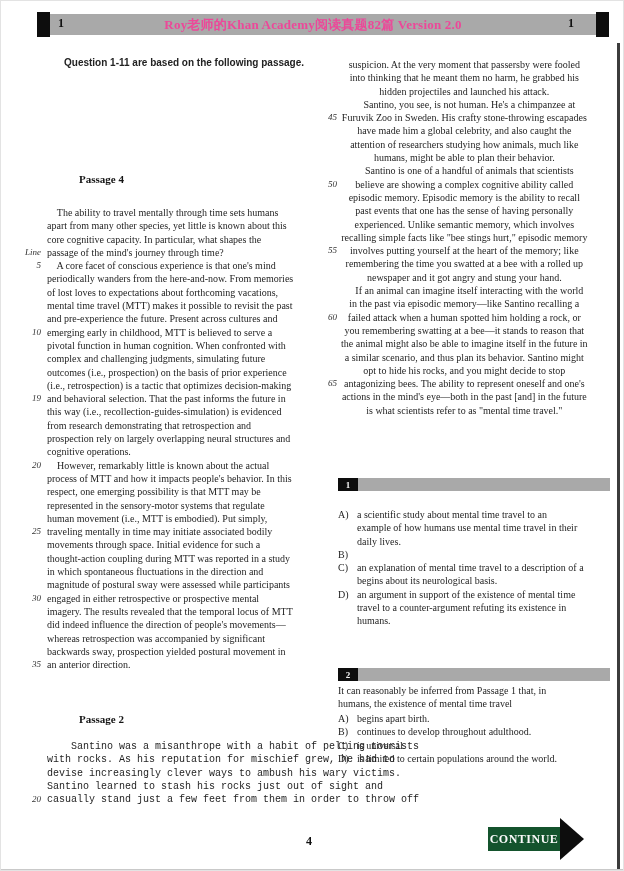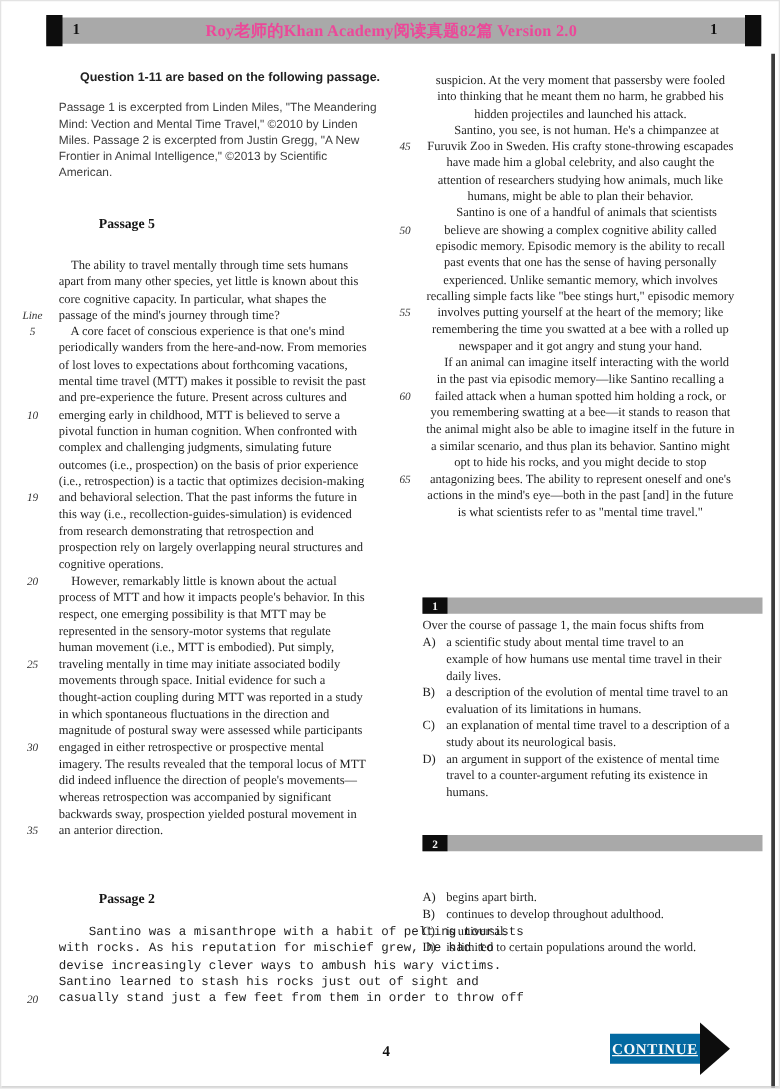--- a/index.html
+++ b/index.html
@@ -21,62 +21,57 @@
   .edge-right{position:absolute;left:616px;top:42px;width:3px;height:829px;background:#3c3c3c;}
   .edge-bottom{position:absolute;left:0;top:868px;width:624px;height:3px;background:#c9c9c9;}
 
   
   .abs{position:absolute;}
   .pre{white-space:pre;}
   .instructions{left:63px;top:56px;font:bold 10px "Liberation Sans",sans-serif;color:#222;}
   .intro{left:46px;top:79px;font:9.5px "Liberation Sans",sans-serif;line-height:13px;color:#3d3d3d;}
   .passage-heading{font:bold 11px "Liberation Serif",serif;color:#141414;}
   .body-text{font:10px "Liberation Serif",serif;line-height:13.3px;color:#1e1e1e;}
-  .gutter{font:italic 9px "Liberation Serif",serif;line-height:13.3px;color:#333;text-align:center;}
+  .gutter{font:italic 9px "Liberation Serif",serif;line-height:13.3px;color:#333;text-align:right;}
 
   
   .q-bar{position:absolute;width:272px;height:13px;background:#a9a9a9;display:flex;align-items:stretch;}
   .q-num{width:20px;background:#0d0d0d;color:#f5f5f5;font:bold 9px "Liberation Serif",serif;
          display:flex;align-items:center;justify-content:center;}
   .q-stem{font:10px "Liberation Serif",serif;line-height:13.3px;color:#1e1e1e;}
   .options{width:276px;}
   .option-row{display:flex;font:10px "Liberation Serif",serif;line-height:13.3px;color:#1e1e1e;}
   .opt-letter{width:19px;flex:0 0 19px;}
   .opt-text{white-space:pre;}
 
   
   .footer-page{left:0;top:833px;width:616px;text-align:center;font:bold 12px "Liberation Serif",serif;color:#111;}
   .continue{left:487px;top:817px;display:flex;align-items:center;cursor:pointer;}
-  .continue-rect{width:72px;height:24px;background:#0369a1;color:#fafafa;display:flex;align-items:center;
-                 justify-content:center;font:bold 12px "Liberation Serif",serif;letter-spacing:.5px;text-decoration:underline;}
+  .continue-rect{width:72px;height:24px;background:#14532d;color:#fafafa;display:flex;align-items:center;
+                 justify-content:center;font:bold 12px "Liberation Serif",serif;letter-spacing:.5px;}
   .continue-tip{width:0;height:0;border-left:24px solid #0d0d0d;border-top:21px solid transparent;
                 border-bottom:21px solid transparent;}
 </style>
 </head>
 <body>
 
 <div class="page">
 
   <div class="header-bar"></div>
   <div class="header-block hb-left"></div>
   <div class="header-block hb-right"></div>
   <div class="header-page hp-left">1</div>
   <div class="header-title">Roy老师的Khan Academy阅读真题82篇 Version 2.0</div>
   <div class="header-page hp-right">1</div>
   <div class="edge-right"></div>
   <div class="edge-bottom"></div>
 
   <div class="abs instructions">Question 1-11 are based on the following passage.</div>
-  <div class="abs intro pre">Passage 1 is excerpted from Linden Miles, "The Meandering
-Mind: Vection and Mental Time Travel," ©2010 by Linden
-Miles. Passage 2 is excerpted from Justin Gregg, "A New
-Frontier in Animal Intelligence," ©2013 by Scientific
-American.</div>
-
-  <div class="abs passage-heading" style="left:78px;top:172px;">Passage 5</div>
+
+  <div class="abs passage-heading" style="left:78px;top:172px;">Passage 4</div>
   <div class="abs gutter pre" style="left:10px;top:205px;width:30px;">
 
 
 Line
 5
 
 
 
 
 10
@@ -204,53 +199,52 @@
 the animal might also be able to imagine itself in the future in
 a similar scenario, and thus plan its behavior. Santino might
 opt to hide his rocks, and you might decide to stop
 antagonizing bees. The ability to represent oneself and one's
 actions in the mind's eye—both in the past [and] in the future
 is what scientists refer to as "mental time travel."</div>
 
   <div class="q-bar" style="left:337px;top:477px;">
     <div class="q-num">1</div>
   </div>
-  <div class="abs q-stem pre" style="left:337px;top:493px;">Over the course of passage 1, the main focus shifts from</div>
   <div class="abs options" style="left:337px;top:507px;">
 
       <div class="option-row">
         <span class="opt-letter">A)</span>
         <span class="opt-text">a scientific study about mental time travel to an
 example of how humans use mental time travel in their
 daily lives.</span>
       </div>
 
       <div class="option-row">
         <span class="opt-letter">B)</span>
-        <span class="opt-text">a description of the evolution of mental time travel to an
-evaluation of its limitations in humans.</span>
       </div>
 
       <div class="option-row">
         <span class="opt-letter">C)</span>
         <span class="opt-text">an explanation of mental time travel to a description of a
-study about its neurological basis.</span>
+begins about its neurological basis.</span>
       </div>
 
       <div class="option-row">
         <span class="opt-letter">D)</span>
         <span class="opt-text">an argument in support of the existence of mental time
 travel to a counter-argument refuting its existence in
 humans.</span>
       </div>
     </div>
 
   <div class="q-bar" style="left:337px;top:667px;">
     <div class="q-num">2</div>
   </div>
+  <div class="abs q-stem pre" style="left:337px;top:683px;">It can reasonably be inferred from Passage 1 that, in
+humans, the existence of mental time travel</div>
   <div class="abs options" style="left:337px;top:711px;">
 
       <div class="option-row">
         <span class="opt-letter">A)</span>
         <span class="opt-text">begins apart birth.</span>
       </div>
 
       <div class="option-row">
         <span class="opt-letter">B)</span>
         <span class="opt-text">continues to develop throughout adulthood.</span>

